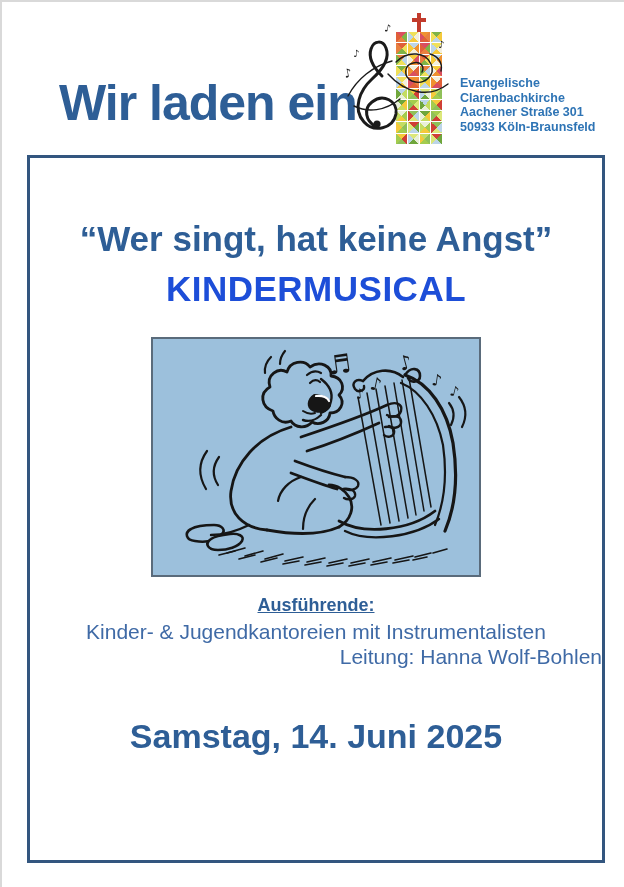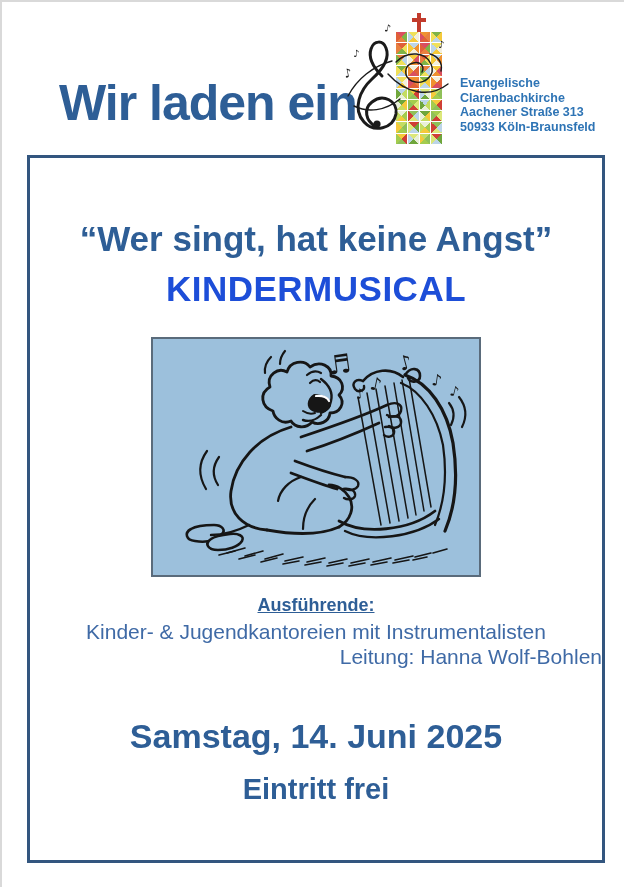--- a/index.html
+++ b/index.html
@@ -138,21 +138,21 @@
           <text x="13" y="47" font-size="10">♪</text>
           <text x="44" y="21" font-size="10" transform="rotate(10 44 21)">♪</text>
           <text x="98" y="38" font-size="10">♪</text>
         </g>
       </svg>
     </div>
 
     <div class="church-address">
       <div>Evangelische</div>
       <div>Clarenbachkirche</div>
-      <div>Aachener Straße 313</div>
+      <div>Aachener Straße 301</div>
       <div>50933 Köln-Braunsfeld</div>
     </div>
   </div>
 
   <div id="poster-box">
     <div class="event-title">“Wer singt, hat keine Angst”</div>
     <div class="event-subtitle">KINDERMUSICAL</div>
 
     <div id="illustration-frame">
       <svg width="326" height="236" viewBox="0 0 326 236">
@@ -235,16 +235,15 @@
           <text x="296" y="56" font-size="14" transform="rotate(14 296 56)">♪</text>
         </g>
       </svg>
     </div>
 
     <div class="performers-heading">Ausführende:</div>
     <div class="performers-line">Kinder- &amp; Jugendkantoreien mit Instrumentalisten</div>
     <div class="conductor-line">Leitung: Hanna Wolf-Bohlen</div>
 
     <div class="event-date">Samstag, 14. Juni 2025</div>
-    <div class="admission">Eintritt frei</div>
   </div>
 
 </div>
 
 </body></html>

